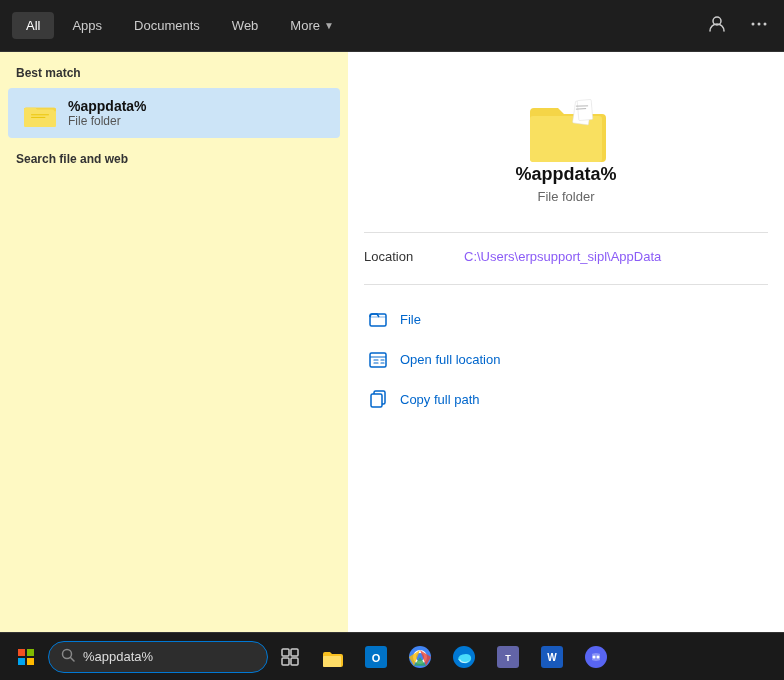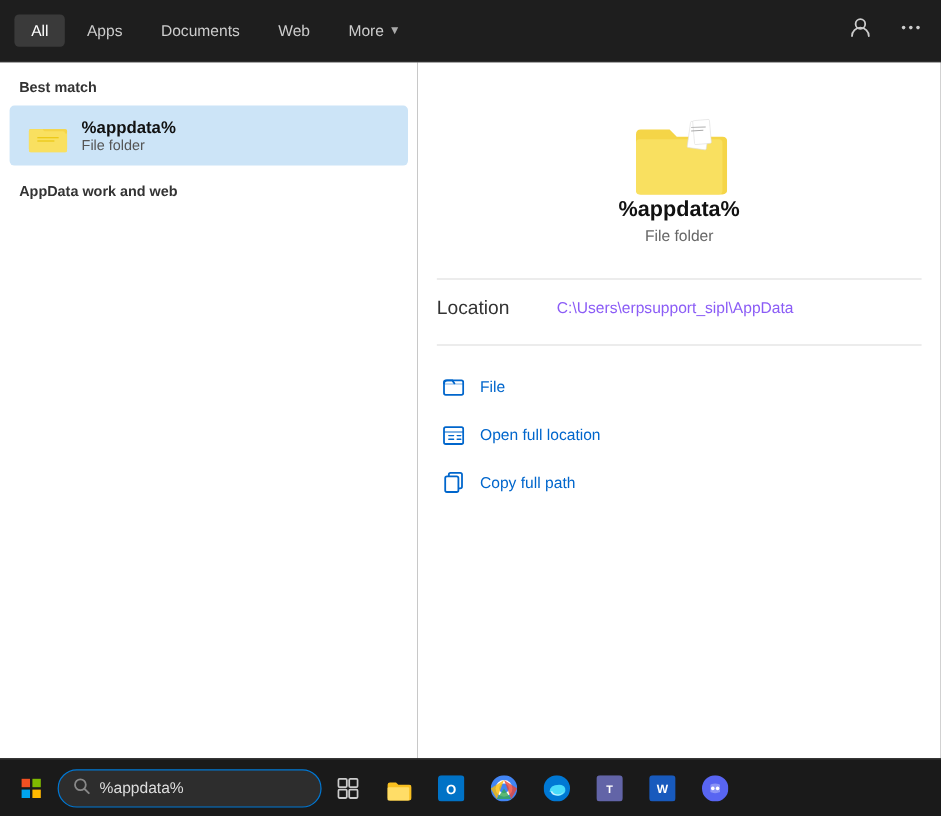--- a/index.html
+++ b/index.html
@@ -59,21 +59,21 @@
     
     .content-area {
       display: flex;
       flex: 1;
       height: calc(632px - 52px);
     }
 
     
     .left-panel {
       width: 348px;
-      background: #ffffff;
+      background: #fef9c3;
       display: flex;
       flex-direction: column;
       overflow: hidden;
     }
     .best-match-label {
       font-size: 12px;
       font-weight: 600;
       color: #333;
       padding: 14px 16px 8px 16px;
     }
@@ -161,21 +161,21 @@
       background: #e0e0e0;
       margin-bottom: 16px;
     }
     .info-row {
       width: calc(100% - 32px);
       display: flex;
       align-items: flex-start;
       margin-bottom: 20px;
     }
     .info-label {
-      font-size: 16px;
+      font-size: 13px;
       color: #333;
       width: 100px;
       flex-shrink: 0;
     }
     .info-value {
       font-size: 13px;
       color: #8b5cf6;
       text-decoration: none;
       cursor: pointer;
     }
@@ -321,21 +321,21 @@
 
           <line x1="8" y1="16" x2="28" y2="16" stroke="#E8C200" stroke-width="1"></line>
           <line x1="8" y1="19" x2="24" y2="19" stroke="#E8C200" stroke-width="1"></line>
         </svg>
         <div class="result-text">
           <div class="result-title">%appdata%</div>
           <div class="result-subtitle">File folder</div>
         </div>
       </div>
 
-      <div class="section-label">AppData work and web</div>
+      <div class="section-label">Search file and web</div>
 
     </div>
 
     <div class="right-panel">
 
       <svg class="folder-svg-large" viewBox="0 0 80 72" fill="none">
         <path d="M4 20 Q4 16 8 16 L32 16 L38 22 L76 22 Q80 22 80 26 L80 66 Q80 70 76 70 L8 70 Q4 70 4 66 Z" fill="#F5D547"></path>
         <rect x="4" y="24" width="72" height="46" rx="3" fill="#F9E060"></rect>
 
         <rect x="48" y="10" width="16" height="22" rx="1" fill="#fff" stroke="#ddd" stroke-width="0.5" transform="rotate(8, 56, 21)"></rect>

